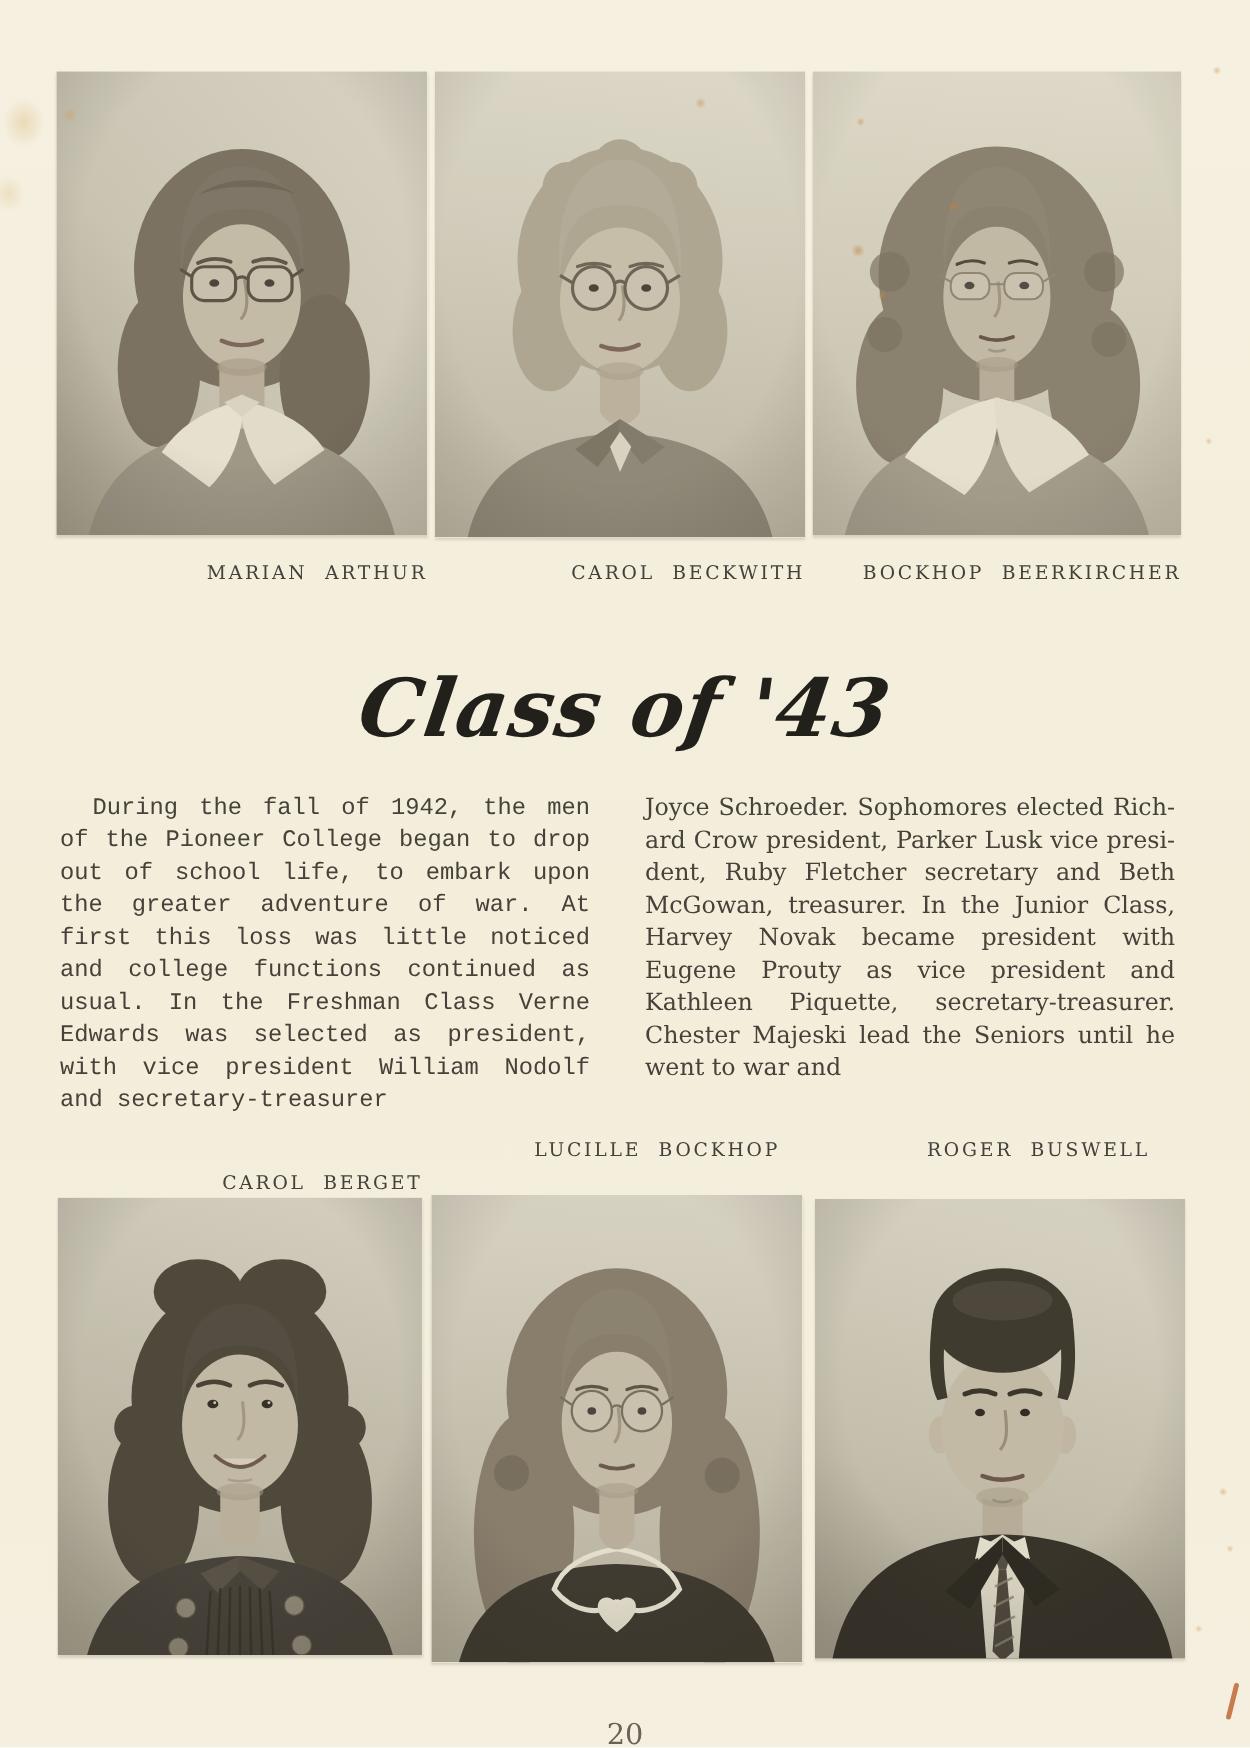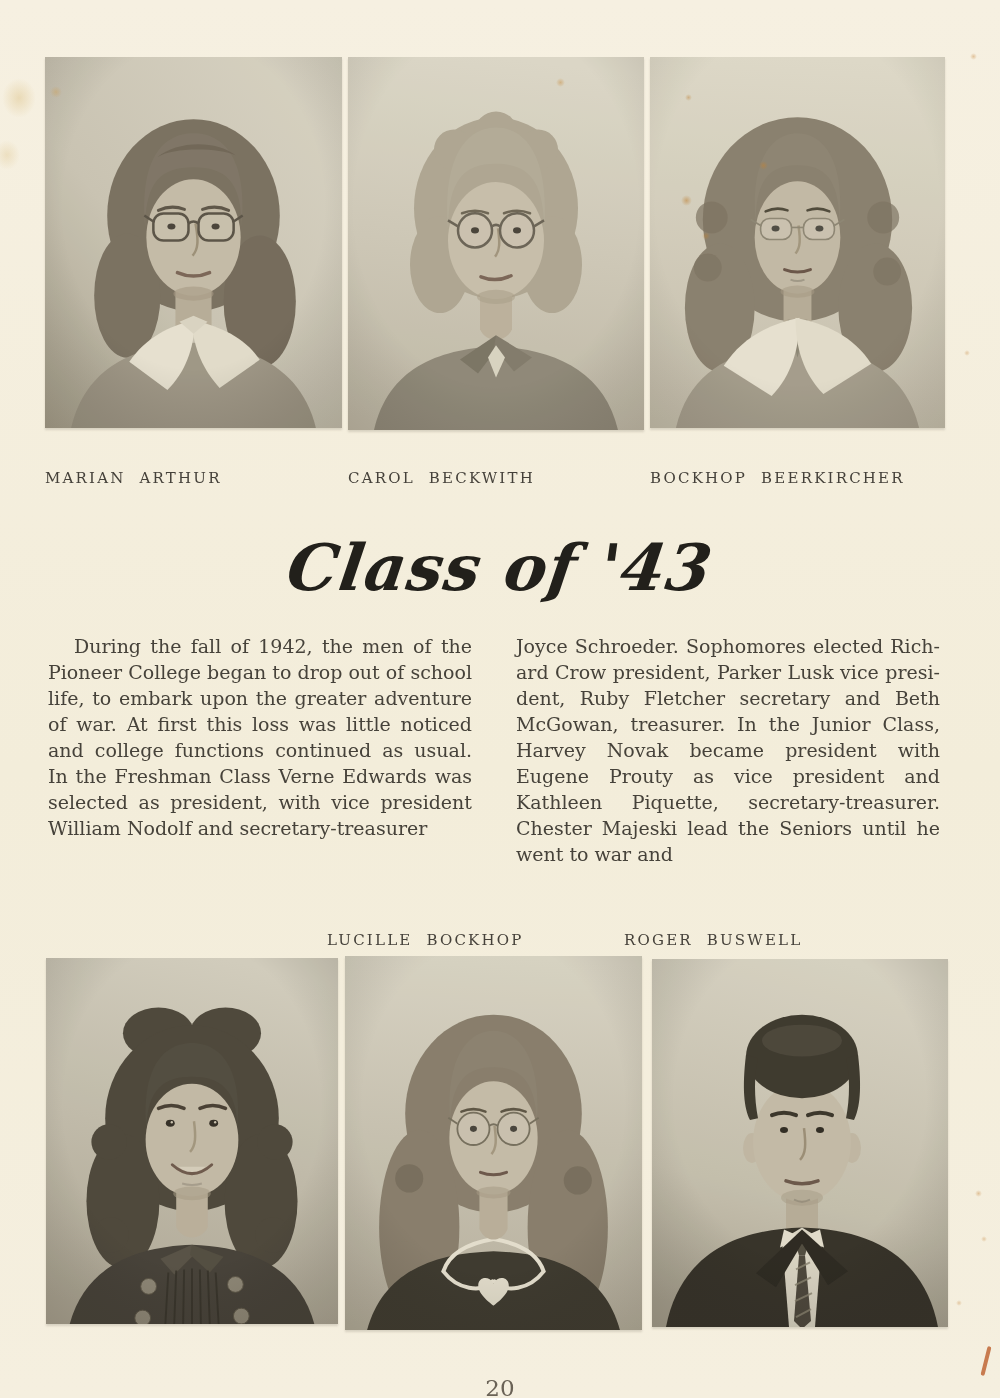--- a/index.html
+++ b/index.html
@@ -4,39 +4,38 @@
 <style>
   html,body{margin:0;padding:0;}
   .page{
     position:relative; width:1000px; height:1398px; overflow:hidden;
     background:linear-gradient(180deg,#f6f0e1 0%,#f3edda 55%,#f5efdf 100%);
     font-family:"DejaVu Serif","Liberation Serif",serif;
   }
   .photo{ position:absolute; overflow:hidden; box-shadow:0 2px 2px rgba(90,80,60,.18); }
   .photo svg{ width:100%; height:100%; display:block; }
   .caption{
-    position:absolute; text-align:left;
+    position:absolute; text-align:right;
     font-family:"DejaVu Serif","Liberation Serif",serif;
     font-size:15px; letter-spacing:2.2px; word-spacing:7px; color:#45413a;
     white-space:nowrap;
-    margin-top:20px;
   }
   .title{
     position:absolute; top:530px; left:0; width:100%; text-align:center;
     font-style:italic; font-weight:bold; font-size:64px; color:#22201b;
     transform:skewX(-8deg); letter-spacing:1px;
   }
   .article{
     position:absolute; top:633px; left:48px; width:892px;
     display:flex; gap:44px;
     font-size:19px; line-height:26px; color:#46423a; text-align:justify;
   }
   .article .col{ flex:1; min-width:0; }
   .article p{ margin:0; hyphens:manual; -webkit-hyphens:manual; }
-  .col-left p{ text-indent:26px; }
+  .col-left p{ text-indent:26px;font-family:Liberation Mono, monospace; }
   .page-number{
     position:absolute; top:1375px; left:0; width:100%; text-align:center;
     font-size:23px; color:#6a6256;
   }
   .stain{ position:absolute; border-radius:50%; pointer-events:none; }
   .slash-mark{
     position:absolute; left:984px; top:1346px; width:4px; height:30px;
     background:#c06636; border-radius:2px; transform:rotate(14deg); opacity:.85;
   }
 </style>

